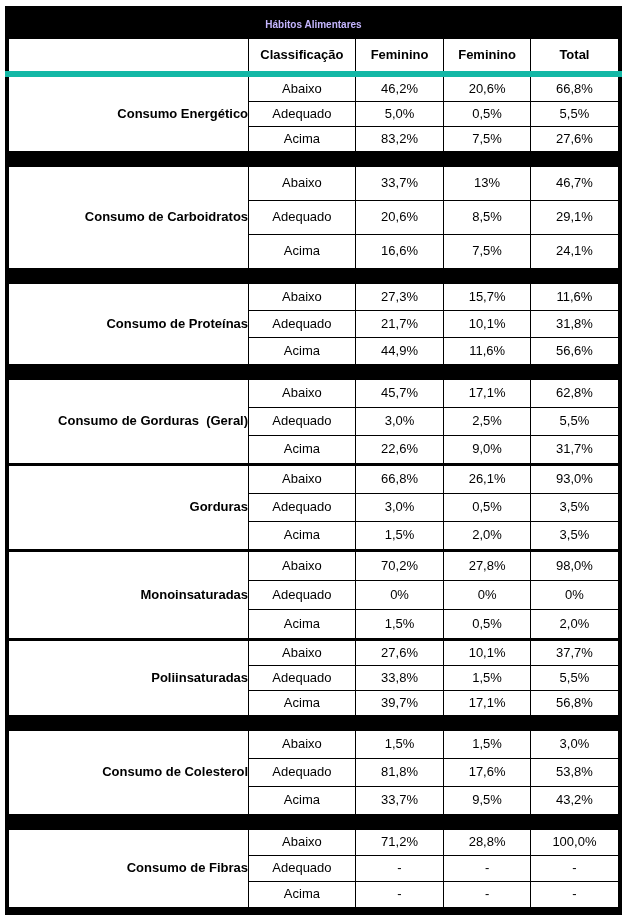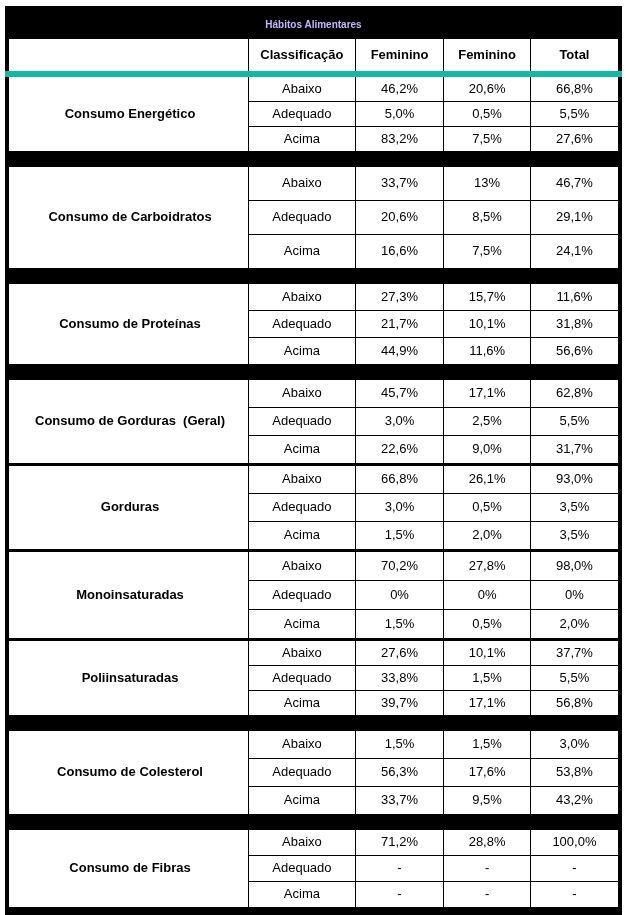--- a/index.html
+++ b/index.html
@@ -17,21 +17,21 @@
     border:1px solid #000000;padding:0;font-size:13px;line-height:1.1;
     text-align:center;vertical-align:middle;background:#ffffff;color:#000000;
     overflow:hidden;
   }
   tr.title th{
     background:#000000;color:#c4b5fd;font-weight:bold;font-size:10px;
     height:28px;border-color:#000000;
   }
   tr.head td{font-weight:bold;height:32px;border-bottom:6px solid #14b8a6;}
   td.cat{
-    text-align:center;padding-left:3px;font-weight:bold;white-space:pre;
+    text-align:right;padding-left:3px;font-weight:bold;white-space:pre;
   }
   tr.sep td{background:#000000;height:14px;border:1px solid #000000;}
   tr.sep.bottom td{height:15px;}
   tr.tt td{border-top:3px solid #000000;}
   tr.rh24 td{height:24px}
   tr.rh25 td{height:25px}
   tr.rh26 td{height:26px}
   tr.rh27 td{height:27px}
   tr.rh28 td{height:28px}
   tr.rh33 td{height:33px}
@@ -216,21 +216,21 @@
 
   <tr class="rh27">
     <td class="cat" rowspan="3">Consumo de Colesterol</td>
     <td>Abaixo</td>
     <td>1,5%</td>
     <td>1,5%</td>
     <td>3,0%</td>
   </tr>
   <tr class="rh27">
     <td>Adequado</td>
-    <td>56,3%</td>
+    <td>81,8%</td>
     <td>17,6%</td>
     <td>53,8%</td>
   </tr>
   <tr class="rh27">
     <td>Acima</td>
     <td>33,7%</td>
     <td>9,5%</td>
     <td>43,2%</td>
   </tr>
   <tr class="sep">

